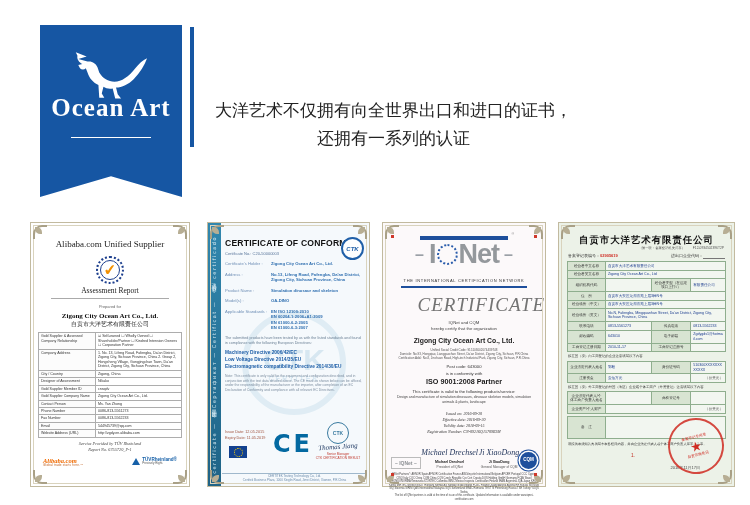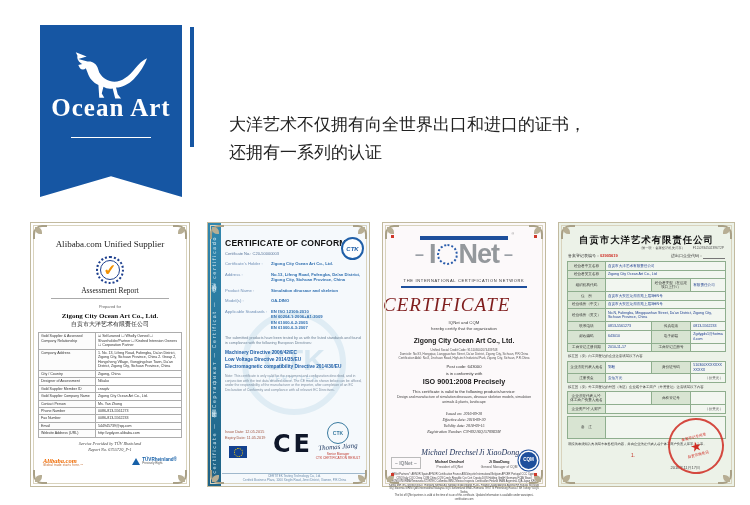--- a/index.html
+++ b/index.html
@@ -10,21 +10,21 @@
   .ribbon{position:absolute;left:40px;top:25px;width:142px;height:172px;background:#1656a3;
           clip-path:polygon(0 0,100% 0,100% 100%,50% 88%,0 100%);}
   .dino{position:absolute;left:20px;top:24px;width:102px;height:52px;}
   .brand-name{position:absolute;top:68px;width:100%;text-align:center;color:#fff;
               font:bold 25px/1.2 "Liberation Serif",serif;letter-spacing:1px;}
   .brand-line{position:absolute;top:112px;left:31px;width:80px;height:1px;background:#fff;}
 
   .vline{position:absolute;left:190px;top:27px;width:4px;height:120px;background:#1656a3;}
   .title{position:absolute;left:214px;top:28px;margin:0;font:bold 45px/1.2 "Liberation Serif",serif;
          color:#1656a3;letter-spacing:4px;}
-  .subtitle{position:absolute;left:215px;top:97px;margin:14px;font:17px/1.62 "Liberation Serif",serif;color:#222;}
+  .subtitle{position:absolute;left:215px;top:97px;margin:0;font:17px/1.62 "Liberation Serif",serif;color:#222;text-align:center;}
 
   
   .cert{position:absolute;top:222px;height:265px;background:#fff;border:1px solid #c2ba9f;box-sizing:border-box;}
   .cert::before{content:"";position:absolute;inset:2px;border:1px solid #d9d3bd;pointer-events:none;z-index:8;}
   .fl{position:absolute;width:18px;height:18px;z-index:9;pointer-events:none;}
   .fl::before{content:"";position:absolute;left:2px;top:2px;width:12px;height:12px;
               border-top:2px solid #a9a086;border-left:2px solid #a9a086;border-top-left-radius:9px;}
   .fl::after{content:"";position:absolute;left:4px;top:4px;width:7px;height:7px;background:#b7ae94;
              border-radius:0 75% 0 75%;}
   .fl.tl{left:0;top:0;}
@@ -74,42 +74,42 @@
   .c2-f{display:flex;margin-top:5px;font-size:4.2px;line-height:1.3;}
   .c2-fl{flex:0 0 46px;color:#6f8fb6;}
   .c2-fv{flex:1;color:#2f6fb0;font-weight:bold;}
   .c2-stmt{margin-top:5px;font-size:3.7px;line-height:1.35;color:#6a7f94;}
   .c2-dir{margin-top:3px;font:bold 4.8px/1.5 "Liberation Sans",sans-serif;color:#1f5fa8;}
   .c2-note{margin-top:4px;font-size:3.4px;line-height:1.35;color:#7d8ea0;}
   .c2-bottom{position:absolute;left:0;right:0;bottom:12px;height:40px;}
   .c2-dates{position:absolute;left:0;top:0;font-size:3.8px;line-height:1.5;color:#a2543f;}
   .eu-flag{position:absolute;left:4px;top:16px;width:18px;height:12px;background:#12418f;display:flex;align-items:center;justify-content:center;}
   .eu-flag i{display:block;width:7px;height:7px;border:1px dotted #ffd400;border-radius:50%;}
-  .c2-ce{position:absolute;left:48px;top:2px;font:bold 24px/1 "DejaVu Sans",sans-serif;color:#0f172a;letter-spacing:3px;}
+  .c2-ce{position:absolute;left:48px;top:2px;font:bold 24px/1 "DejaVu Sans",sans-serif;color:#0369a1;letter-spacing:3px;}
   .c2-stamp{position:absolute;right:2px;top:-8px;width:48px;text-align:center;}
   .c2-stamp .ring{width:20px;height:20px;border:1.5px solid #3a7ba0;border-radius:50%;margin:0 auto;
                   display:flex;align-items:center;justify-content:center;color:#3a7ba0;font:bold 5px/1 "Liberation Sans",sans-serif;}
   .c2-sig{font:italic 7px/1.1 "Liberation Serif",serif;color:#233d66;transform:rotate(-4deg);}
   .c2-sigsub{font-size:3.2px;color:#c03a2e;line-height:1.3;}
   .c2-footer{position:absolute;left:14px;right:2px;bottom:3px;border-top:1px solid #9fb8cc;
              text-align:center;font-size:3px;line-height:1.3;color:#6b8bab;padding-top:1px;z-index:7;}
 
   
   .cert3{left:382px;width:164px;background:#fcf9fa;}
   .rd{position:absolute;width:3px;height:3px;background:#cf372a;z-index:9;}
   .iq-wrap{margin-top:13px;text-align:center;}
   .iq-bar{width:88px;height:4px;background:#1e4f9c;margin:0 auto;position:relative;}
   .iq-bar i{position:absolute;right:-6px;top:-3px;font:3.5px/1 "Liberation Sans",sans-serif;color:#888;font-style:normal;}
   .iq-row{display:flex;align-items:center;justify-content:center;gap:5px;margin-top:1px;}
   .iq-dash{color:#9aa0a6;font:bold 16px/1 "Liberation Sans",sans-serif;}
   .iq-text{color:#94989c;font:bold 27px/1 "Liberation Sans",sans-serif;letter-spacing:-1px;display:flex;align-items:center;}
   .iq-q{display:inline-block;width:17px;height:17px;border:2.5px dotted #2a5cab;border-radius:50%;margin:0 1px;}
   .iq-net-lbl{display:inline-block;margin-top:3px;font:4px/1.2 "Liberation Sans",sans-serif;letter-spacing:.7px;color:#333;
               border-bottom:2px solid #1e4f9c;padding:1px 3px 2px;}
-  .c3-title{margin-top:7px;text-align:left;font:italic 19px/1 "Liberation Serif",serif;color:#7f1d1d;letter-spacing:1px;}
+  .c3-title{margin-top:7px;text-align:right;font:italic 19px/1 "Liberation Serif",serif;color:#737373;letter-spacing:1px;}
   .c3-cert1{margin-top:6px;text-align:center;font-size:4.3px;color:#444;line-height:1.4;}
   .c3-co{margin-top:5px;text-align:center;font:bold 6.8px/1.2 "Liberation Sans",sans-serif;color:#222;}
   .c3-addr{margin-top:3px;text-align:center;font-size:3px;line-height:1.4;color:#555;padding:0 8px;}
   .c3-post{margin-top:3px;text-align:center;font-size:4.2px;color:#333;}
   .c3-conf{margin-top:2px;text-align:center;font-size:4.2px;color:#333;}
   .c3-std{margin-top:2px;text-align:center;font:bold 7.2px/1.2 "Liberation Sans",sans-serif;color:#1a1a1a;}
   .c3-valid{margin-top:3px;text-align:center;font-size:4.2px;color:#333;}
   .c3-scope{margin-top:1px;text-align:center;font-size:3.5px;line-height:1.35;color:#444;padding:0 6px;}
   .c3-dates{margin-top:6px;text-align:center;font:italic 4px/1.55 "Liberation Serif",serif;color:#333;}
   .c3-sigrow{display:flex;justify-content:space-between;align-items:flex-end;padding:0 8px;margin-top:6px;}
@@ -346,21 +346,21 @@
         <span style="display:block">hereby certify that the organization</span>
       </div>
     <div class="c3-co">Zigong City Ocean Art Co., Ltd.</div>
     <div class="c3-addr">
         <span style="display:block">Unified Social Credit Code: 915103002074439748</span>
         <span style="display:block">Domicile: No.93, Hongqiao, Lianggaochan Street, Da'an District, Zigong City, Sichuan, P.R.China</span>
         <span style="display:block">Certification Add.: No.8, Jinchuan Road, High-tech Industrial Park, Zigong City, Sichuan, P.R.China</span>
       </div>
     <div class="c3-post">Post code: 643000</div>
     <div class="c3-conf">is in conformity with</div>
-    <div class="c3-std">ISO 9001:2008 Precisely</div>
+    <div class="c3-std">ISO 9001:2008 Partner</div>
     <div class="c3-valid">This certificate is valid to the following products/service:</div>
     <div class="c3-scope">
         <span style="display:block">Design and manufacture of simulation dinosaurs, dinosaur skeleton models, simulation</span>
         <span style="display:block">animals &amp; plants, landscape</span>
       </div>
     <div class="c3-dates">
         <span style="display:block">Issued on: 2016-09-30</span>
         <span style="display:block">Effective date: 2016-09-30</span>
         <span style="display:block">Validity date: 2018-09-15</span>
         <span style="display:block">Registration Number: CN-09216Q15709R3M</span>

